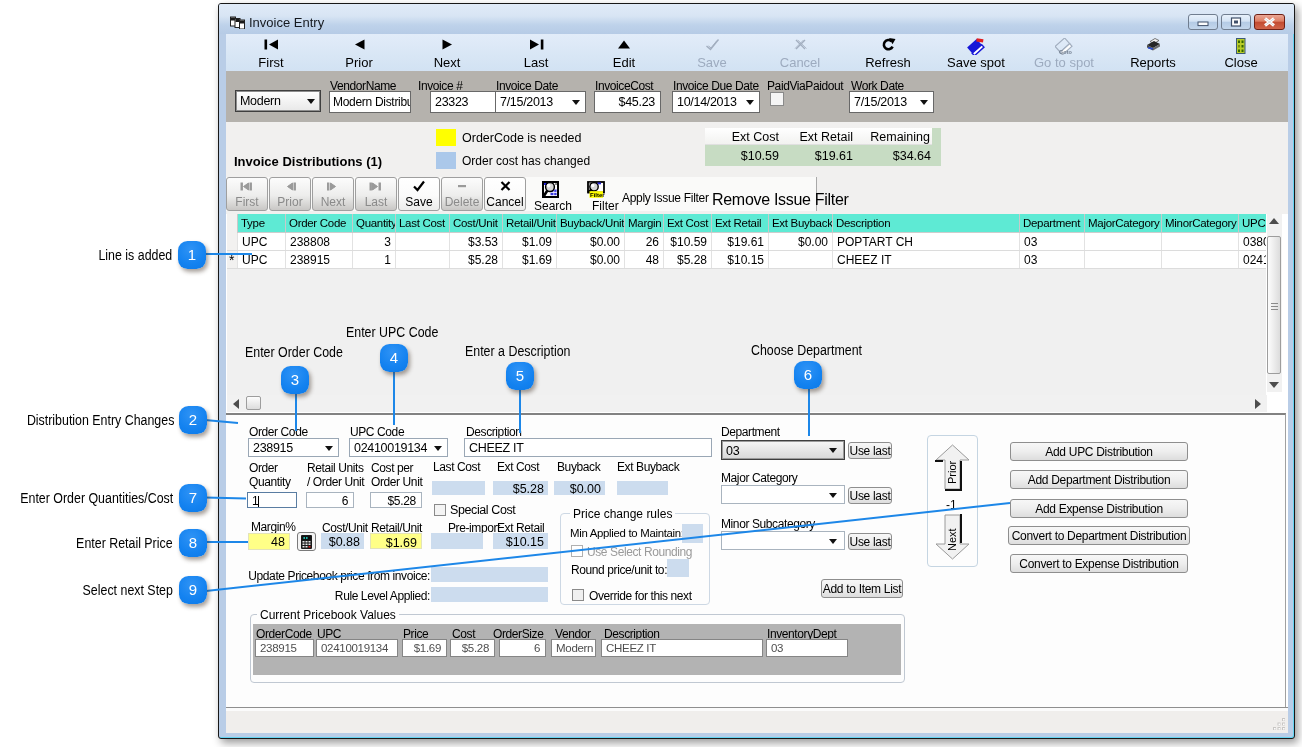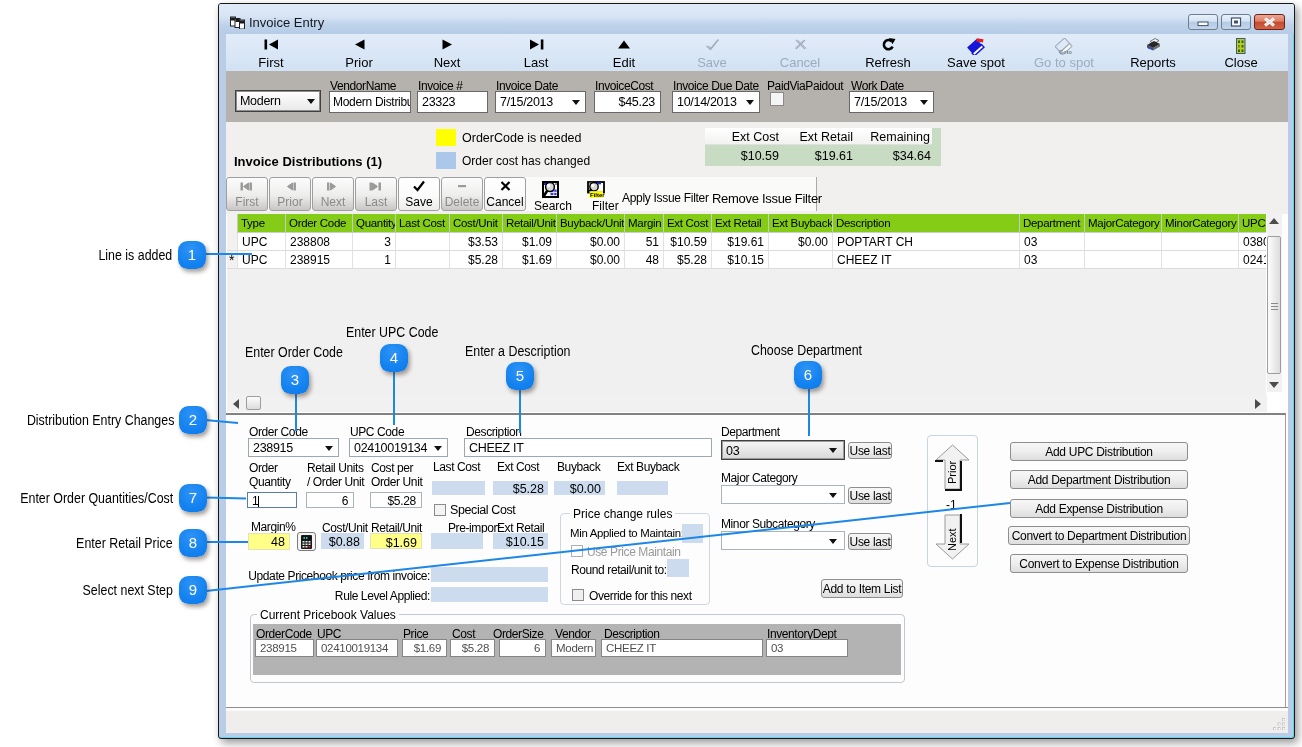--- a/index.html
+++ b/index.html
@@ -44,21 +44,21 @@
 
 
 #gridbar { position:absolute; left:0px; top:143px; width:591px; height:34px; background:#fafaf9; border-right:1px solid #a9a9a9; }
 .gbtn { position:absolute; top:0px; width:42px; height:34px; border:1px solid #9f9f9f; border-radius:3px; text-align:center; font-size:12px; }
 .gbtn.dis { background:linear-gradient(180deg,#fcfcfc 0%,#ededec 55%,#c9c7c5 100%); color:#8a8a8a; }
 .gbtn.en  { background:linear-gradient(180deg,#ffffff 0%,#fbfbfb 55%,#ececeb 100%); color:#000; }
 .gbtn .gi { display:block; height:15px; margin-top:2px; }
 
 
 #grid { position:absolute; left:1px; top:180px; width:1039px; height:181px; background:#f0f0f0; overflow:hidden; }
-#ghead { position:absolute; left:0; top:0; height:19px; width:1039px; background:#84cc16; border-bottom:1px solid #cdcdcd;padding-left:8px; }
+#ghead { position:absolute; left:0; top:0; height:19px; width:1039px; background:#5eead4; border-bottom:1px solid #cdcdcd;padding-left:8px; }
 .hc { position:absolute; top:0; height:19px; font-size:11.5px; letter-spacing:-0.3px; padding:3px 0 0 3px; border-right:1px solid #c9c9c9; white-space:nowrap; overflow:hidden; }
 .grow { position:absolute; left:0; height:18px; width:1039px; background:#fff; border-bottom:1px solid #dcdcdc; }
 .gc { position:absolute; top:0; height:17px; font-size:12px; padding:2px 4px 0 4px; border-right:1px solid #e2e2e2; white-space:nowrap; overflow:hidden; }
 .gc.r { text-align:right; }
 
 
 .sb { background:#f1f1f1; }
 .sb-thumb { position:absolute; background:linear-gradient(90deg,#fdfdfd,#dcdcdc); border:1px solid #9d9d9d; border-radius:2px; }
 
 
@@ -218,21 +218,21 @@
       <span class="flabel" style="left:11px;top:22px">VendorCode</span>
       <span class="flabel" style="left:104px;top:8px">VendorName</span>
       <span class="flabel" style="left:192px;top:8px">Invoice #</span>
       <span class="flabel" style="left:270px;top:8px">Invoice Date</span>
       <span class="flabel" style="left:369px;top:8px">InvoiceCost</span>
       <span class="flabel" style="left:447px;top:8px">Invoice Due Date</span>
       <span class="flabel" style="left:541px;top:8px">PaidViaPaidout</span>
       <span class="flabel" style="left:625px;top:8px">Work Date</span>
       <div class="tbox" style="left:9px;top:19px;width:86px;border:1px solid #3f3f3f;box-shadow:0 0 0 1px #8e8e8e inset;background:linear-gradient(180deg,#ffffff,#e8e8e8)">Modern<span class="combo-arrow"></span></div>
       <div class="tbox" style="left:103px;top:20px;width:82px;font-size:12px;padding-left:3px">Modern Distribu</div>
-      <div class="tbox" style="left:191px;top:20px;width:71px">23323</div>
+      <div class="tbox" style="left:204px;top:20px;width:71px">23323</div>
       <div class="tbox" style="left:269px;top:20px;width:91px">7/15/2013<span class="combo-arrow"></span></div>
       <div class="tbox r" style="left:368px;top:20px;width:67px">$45.23</div>
       <div class="tbox" style="left:446px;top:20px;width:88px">10/14/2013<span class="combo-arrow"></span></div>
       <div style="position:absolute;left:544px;top:21px;width:14px;height:14px;background:#f5f5f5;border:1px solid #8a8a8a"></div>
       <div class="tbox" style="left:623px;top:20px;width:85px">7/15/2013<span class="combo-arrow"></span></div>
     </div>
     <div id="midstrip">
       <span style="position:absolute;left:8px;top:32px;font-size:13px;font-weight:bold">Invoice Distributions (1)</span>
       <div style="position:absolute;left:210px;top:7px;width:20px;height:17px;background:#ffff00"></div>
       <span style="position:absolute;left:236px;top:9px;font-size:12.5px">OrderCode is needed</span>
@@ -304,21 +304,21 @@
               <rect x="2" y="1.5" width="3.5" height="1.8" fill="#888"></rect>
               <rect x="10.5" y="1.5" width="3.5" height="1.8" fill="#2222dd"></rect>
               <circle cx="7" cy="5.8" r="4.2" fill="#d6d6d6" stroke="#000" stroke-width="1.4"></circle>
               <circle cx="5.7" cy="4.5" r="1.7" fill="#fefefe"></circle>
               <path d="M1.2 11.5 L4.4 8.5" stroke="#000" stroke-width="2.4"></path>
               <rect x="2.5" y="10.2" width="13.5" height="6.6" fill="#ffff00"></rect>
               <text x="3" y="15.8" font-size="6" font-weight="bold" fill="#000">Filter</text>
             </svg></div>
       <span style="position:absolute;left:366px;top:22px;font-size:12px">Filter</span>
       <span style="position:absolute;left:396px;top:14px;font-size:12px;letter-spacing:-0.3px;white-space:nowrap">Apply Issue Filter</span>
-      <span style="position:absolute;left:486px;top:14px;font-size:13px;letter-spacing:-0.3px;white-space:nowrap">Remove Issue Filter</span>
+      <span style="position:absolute;left:486px;top:14px;font-size:16px;letter-spacing:-0.3px;white-space:nowrap">Remove Issue Filter</span>
     </div>
     <div id="grid">
       <div id="ghead">
         <div class="hc" style="left:0;width:11px;background:#f2f1f0"></div>
         <div class="hc" style="left:11px;width:48px">Type</div>
         <div class="hc" style="left:59px;width:67px">Order Code</div>
         <div class="hc" style="left:126px;width:43px">Quantity</div>
         <div class="hc" style="left:169px;width:54px">Last Cost</div>
         <div class="hc" style="left:223px;width:53px">Cost/Unit</div>
         <div class="hc" style="left:276px;width:54px">Retail/Unit</div>
@@ -335,21 +335,21 @@
       </div>
       <div class="grow" style="top:19px">
         <div class="gc" style="left:0;width:11px;background:#f2f1f0"></div>
         <div class="gc" style="left:11px;width:48px">UPC</div>
         <div class="gc" style="left:59px;width:67px">238808</div>
         <div class="gc r" style="left:126px;width:43px">3</div>
         <div class="gc" style="left:169px;width:54px"></div>
         <div class="gc r" style="left:223px;width:53px">$3.53</div>
         <div class="gc r" style="left:276px;width:54px">$1.09</div>
         <div class="gc r" style="left:330px;width:68px">$0.00</div>
-        <div class="gc r" style="left:398px;width:39px">51</div>
+        <div class="gc r" style="left:398px;width:39px">26</div>
         <div class="gc r" style="left:437px;width:48px">$10.59</div>
         <div class="gc r" style="left:485px;width:57px">$19.61</div>
         <div class="gc r" style="left:542px;width:64px">$0.00</div>
         <div class="gc" style="left:606px;width:187px">POPTART CH</div>
         <div class="gc" style="left:793px;width:65px">03</div>
         <div class="gc" style="left:858px;width:77px"></div>
         <div class="gc" style="left:935px;width:77px"></div>
         <div class="gc" style="left:1012px;width:27px;border-right:none">03800</div>
       </div>
       <div class="grow" style="top:37px">
@@ -458,22 +458,22 @@
       <span class="flabel" style="left:10px;top:154px;width:194px;text-align:right">Update Pricebook price from invoice:</span>
       <div class="bluebox" style="left:205px;top:152px;width:117px;height:15px"></div>
       <span class="flabel" style="left:10px;top:174px;width:194px;text-align:right">Rule Level Applied:</span>
       <div class="bluebox" style="left:205px;top:172px;width:117px;height:15px"></div>
 
       <div class="grpbox" style="left:334px;top:98px;width:150px;height:92px"></div>
       <span class="grplabel" style="left:344px;top:92px">Price change rules</span>
       <span class="flabel" style="left:344px;top:112px;font-size:11.4px;letter-spacing:-0.3px">Min Applied to Maintain:</span>
       <div class="bluebox" style="left:456px;top:109px;width:21px;height:19px"></div>
       <div class="cb" style="left:345px;top:130px;border-color:#b0b0b0"></div>
-      <span class="flabel" style="left:361px;top:130px;color:#9a9a9a">Use Price Maintain</span>
-      <span class="flabel" style="left:345px;top:148px">Round retail/unit to:</span>
+      <span class="flabel" style="left:361px;top:130px;color:#9a9a9a">Use Select Rounding</span>
+      <span class="flabel" style="left:345px;top:148px">Round price/unit to:</span>
       <div class="bluebox" style="left:441px;top:144px;width:22px;height:18px"></div>
       <div class="cb" style="left:346px;top:174px;background:#f0f0f0"></div>
       <span class="flabel" style="left:363px;top:174px">Override for this next</span>
 
       <div class="grpbox" style="left:701px;top:20px;width:51px;height:132px;border-color:#c5d5e2"></div>
       <svg style="position:absolute;left:706px;top:28px" width="42" height="118">
         <path d="M20.5 2 L37 17 L28 17 L28 46 L13 46 L13 17 L4 17 Z" fill="#f1f1f1" stroke="#9a9a9a" stroke-width="1"></path>
         <path d="M29 18 L29 47 L13 47" fill="none" stroke="#111" stroke-width="2"></path>
         <path d="M3 18 L11 18" stroke="#111" stroke-width="2"></path>
         <text x="24" y="41" font-size="11" fill="#000" transform="rotate(-90 24 41)">Prior</text>

